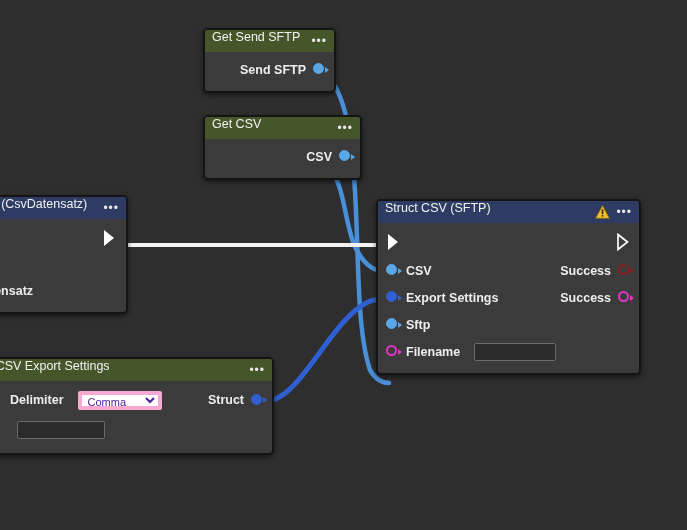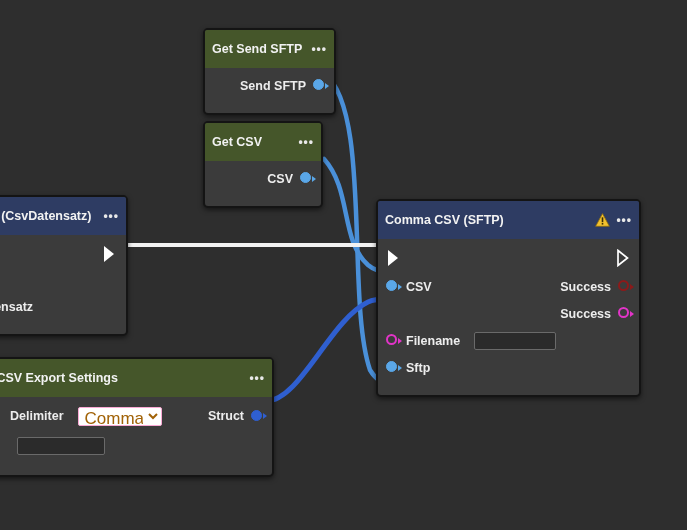--- a/index.html
+++ b/index.html
@@ -18,35 +18,35 @@
   .node{
     position:absolute;
     background:#3b3b3b;
     border:2px solid #141414;
     border-radius:5px;
     box-shadow:0 2px 5px rgba(0,0,0,.55);
     box-sizing:border-box;
   }
   .node-header{
     height:22px;
-    display:flex;align-items:center;
-    padding:8px 7px;
-    font-size:12.5px;font-weight:bold;color:#f2f2f2;
+    display:flex;
+    padding:0 7px;
+    font-size:12.5px;font-weight:normal;color:#f2f2f2;
     border-radius:2px 2px 0 0;
     white-space:nowrap;
   }
   .hdr-green{background:#45562a;}
   .hdr-blue{background:#2e3c63;}
   .node-title{flex:1;overflow:hidden;text-overflow:clip;}
   .hdr-icons{display:flex;align-items:center;gap:6px;}
   .dots{letter-spacing:1px;font-size:12px;color:#e8e8e8;line-height:1;}
   .warn{width:15px;height:14px;position:relative;display:inline-block;}
   .warn svg{display:block;}
 
-  .node-body{padding:4px 0 14px 0;}
+  .node-body{padding:4px 0 8px 0;}
 
   
   .row{
     display:flex;align-items:center;
     height:27px;
     font-size:12.5px;color:#ededed;font-weight:bold;
     position:relative;
   }
   .row.exec-row{height:30px;}
   .row .lbl{white-space:nowrap;}
@@ -72,28 +72,28 @@
   .exec svg{display:block;}
 
   
   .tbox{
     width:82px;height:18px;
     background:#2b2b2b;border:1px solid #6a6a6a;border-radius:2px;
     box-sizing:border-box;margin-left:7px;
   }
   .sel{
     height:19px;width:84px;margin-left:7px;
-    background:#ffffff;color:#a16207;border:1px solid #f9a8d4;border-radius:2px;
-    font-family:"Liberation Sans", sans-serif;font-size:17px;
+    background:#ffffff;color:#4c1d95;border:4px solid #f9a8d4;border-radius:2px;
+    font-family:"Liberation Sans", sans-serif;font-size:11px;
     box-sizing:border-box;padding:0 2px;
   }
 
   
   #node-get-send-sftp{left:203px;top:28px;width:133px;}
-  #node-get-csv{left:203px;top:121px;width:120px;}
+  #node-get-csv{left:203px;top:115px;width:159px;}
   #node-make-csv{left:-28px;top:195px;width:156px;}
   #node-make-settings{left:-30px;top:357px;width:304px;}
   #node-upload{left:376px;top:199px;width:265px;}
 </style>
 </head>
 <body>
 
 <div id="canvas">
 
   <svg id="wires" viewBox="0 0 687 530" xmlns="http://www.w3.org/2000/svg">
@@ -201,21 +201,21 @@
       <div class="row" style="height:30px;">
         <div class="left-group" style="padding-left:38px;">
           <input class="tbox" type="text" style="width: 88px;" value="">
         </div>
       </div>
     </div>
   </div>
 
   <div class="node" id="node-upload">
     <div class="node-header hdr-blue">
-      <span class="node-title">Comma CSV (SFTP)</span>
+      <span class="node-title">Struct CSV (SFTP)</span>
       <span class="hdr-icons">
         <span class="warn">
           <svg width="15" height="14" viewBox="0 0 15 14">
             <path d="M7.5 0.6 L14.4 13.3 L0.6 13.3 Z" fill="#f2c12e" stroke="#8a6a10" stroke-width="0.8"></path>
             <rect x="6.7" y="4.3" width="1.6" height="4.9" fill="#3a2e06"></rect>
             <rect x="6.7" y="10.0" width="1.6" height="1.6" fill="#3a2e06"></rect>
           </svg>
         </span>
         <span class="dots">•••</span>
       </span>
@@ -250,48 +250,55 @@
         <div class="right-group">
           <span class="lbl">Success</span>
           <span class="pin hollow" style="color:#8b1a1a;">
             <span class="dot"></span>
               <span class="arr"></span>
           </span>
         </div>
       </div>
 
       <div class="row">
+        <div class="left-group">
+          <span class="pin filled" style="color:#2f5fd0;">
+            <span class="dot"></span>
+              <span class="arr"></span>
+          </span>
+          <span class="lbl">Export Settings</span>
+        </div>
         <div class="right-group">
           <span class="lbl">Success</span>
           <span class="pin hollow" style="color:#e234c8;">
             <span class="dot"></span>
               <span class="arr"></span>
           </span>
         </div>
       </div>
 
 
       <div class="row">
         <div class="left-group">
+          <span class="pin filled" style="color:#5aa7e8;">
+            <span class="dot"></span>
+              <span class="arr"></span>
+          </span>
+          <span class="lbl">Sftp</span>
+        </div>
+      </div>
+
+      <div class="row">
+        <div class="left-group">
           <span class="pin hollow" style="color:#e234c8;">
             <span class="dot"></span>
               <span class="arr"></span>
           </span>
           <span class="lbl">Filename</span>
           <input class="tbox" type="text" value="" style="">
         </div>
       </div>
 
-      <div class="row">
-        <div class="left-group">
-          <span class="pin filled" style="color:#5aa7e8;">
-            <span class="dot"></span>
-              <span class="arr"></span>
-          </span>
-          <span class="lbl">Sftp</span>
-        </div>
-      </div>
-
 
     </div>
   </div>
 
 </div>
 
 </body></html>

